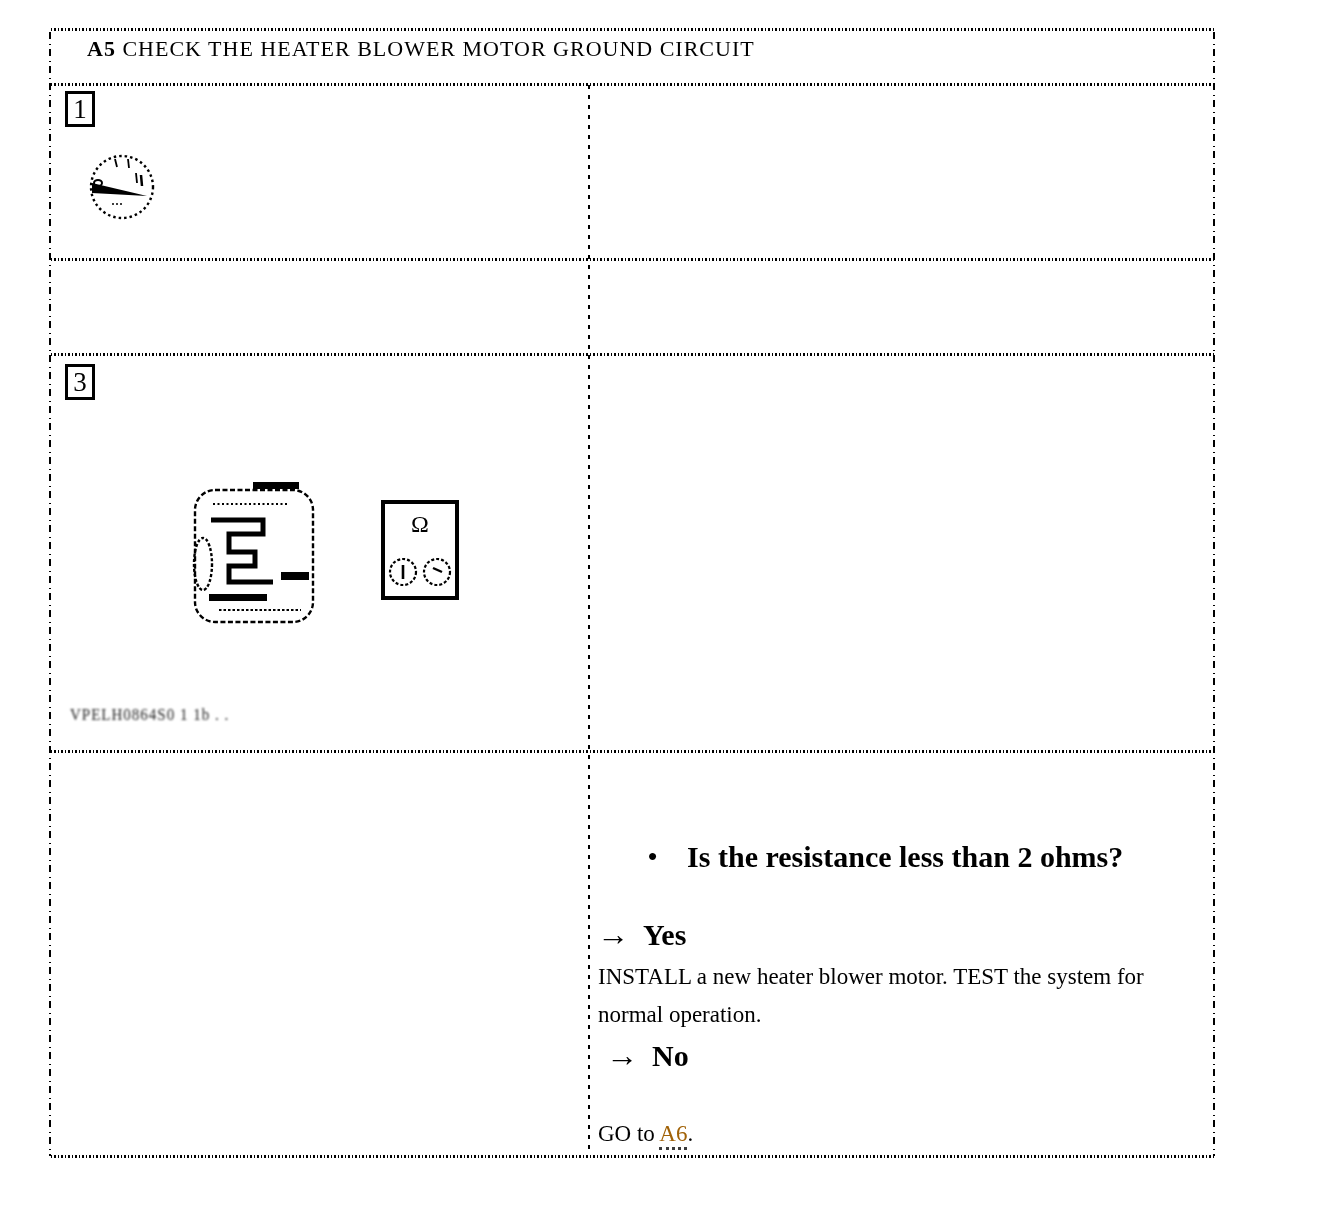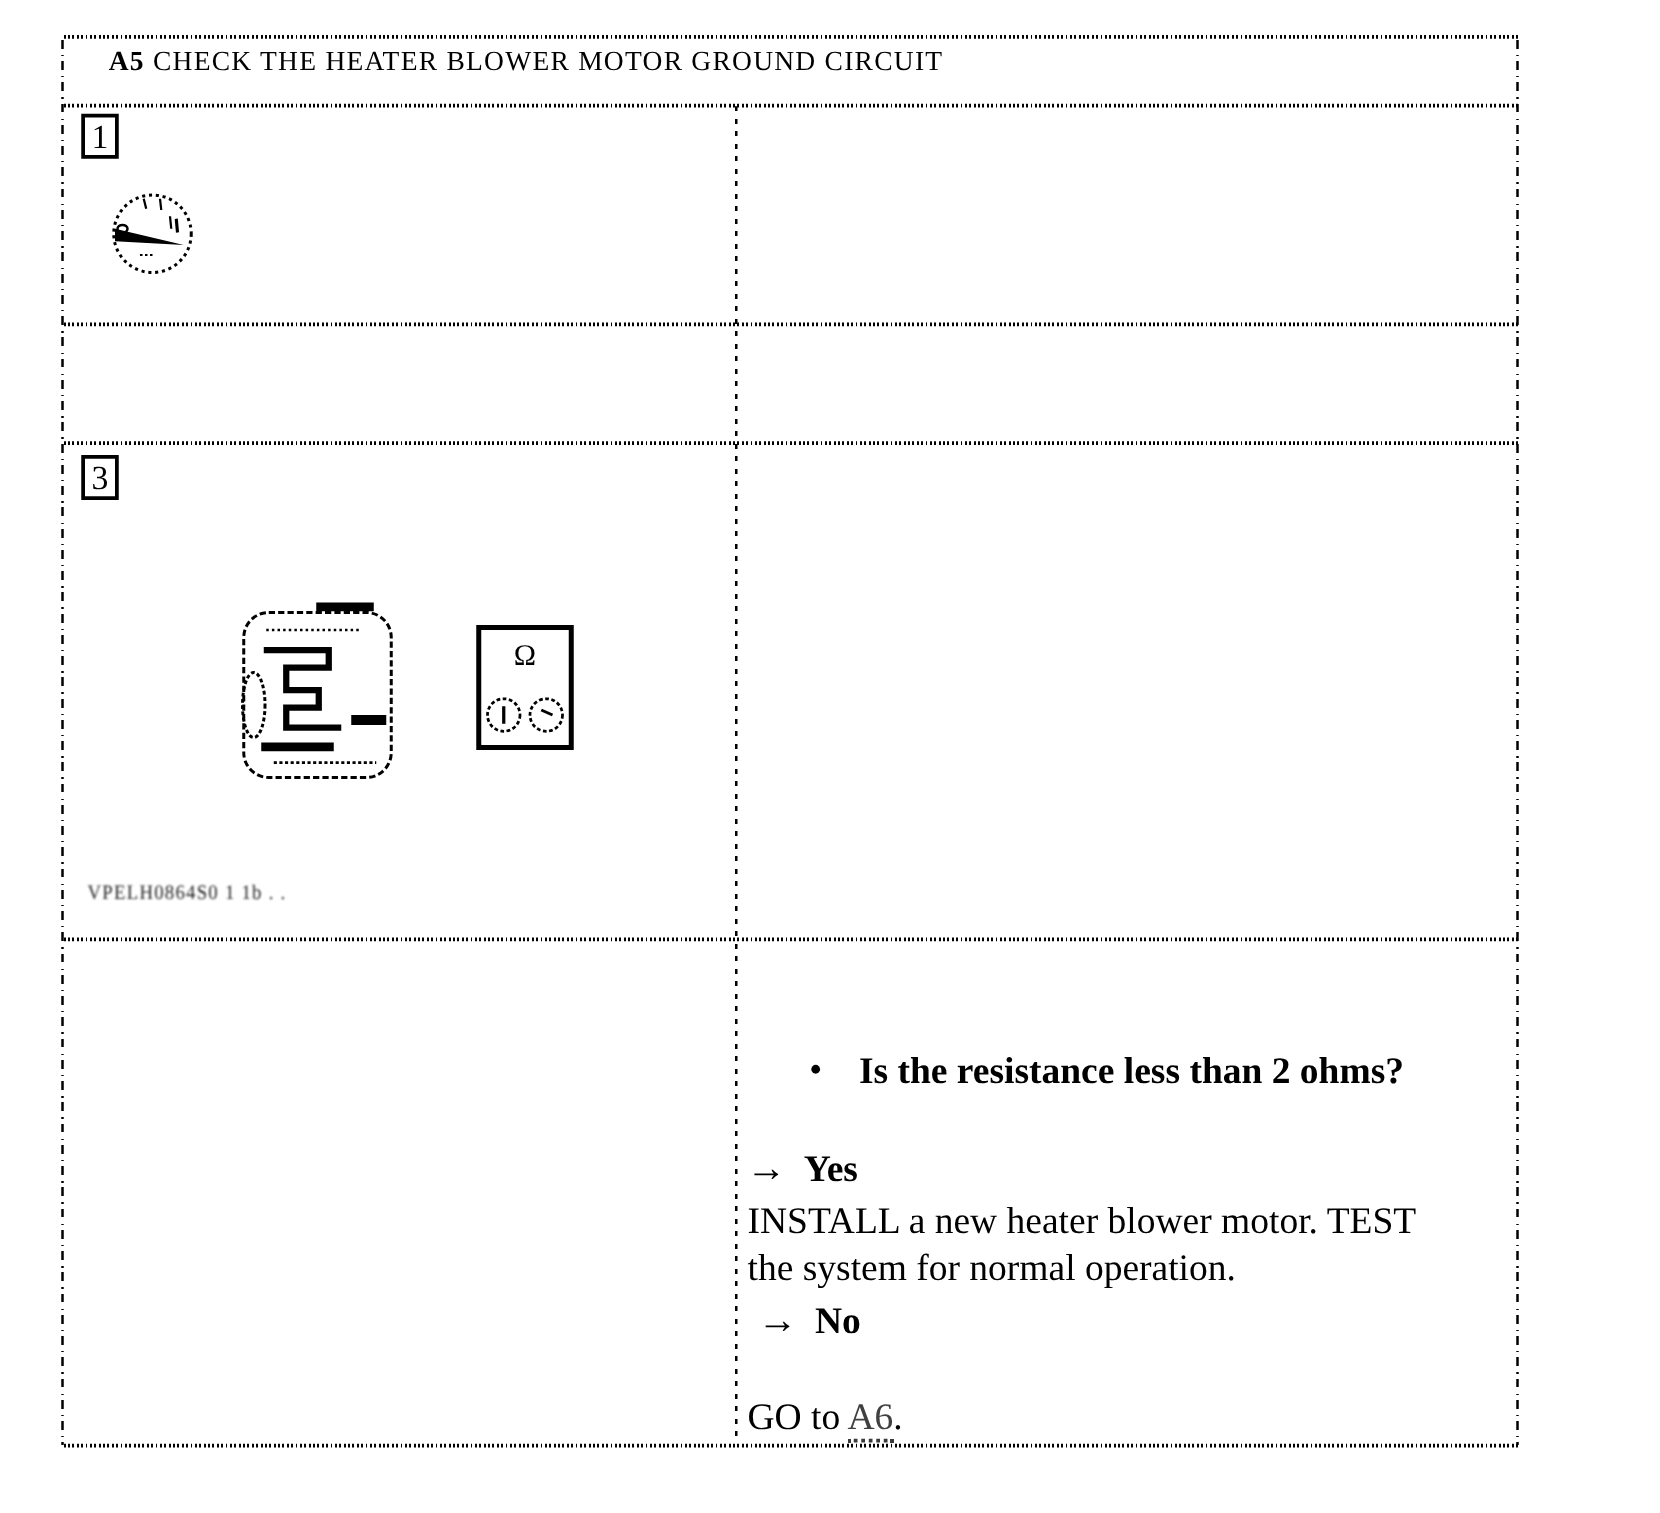--- a/index.html
+++ b/index.html
@@ -44,24 +44,24 @@
     color:#222; filter:blur(0.8px); transform:scaleY(1.1);
   }
 
   .question { position:absolute; left:599px; top:812px; font-size:30px; font-weight:bold; }
   .question .bullet { font-size:26px; margin-right:30px; vertical-align:2px; }
 
   .branch-head { position:absolute; font-size:30px; }
   .branch-head .arrow { font-size:32px; margin-right:14px; font-weight:normal; }
   .branch-head .lbl { font-weight:bold; }
 
-  .action { position:absolute; left:549px; font-size:30px; line-height:38px; }
+  .action { position:absolute; left:549px; font-size:23px; line-height:38px; }
 
   .go-link {
-    color:#404040; text-decoration:none; cursor:pointer;
+    color:#a16207; text-decoration:none; cursor:pointer;
     border-bottom:3px dotted #3a3a3a; padding-bottom:1px;font-family:Liberation Serif, serif;
   }
 
   svg { display:block; }
 </style>
 </head>
 <body>
 
 <div class="table">
 

